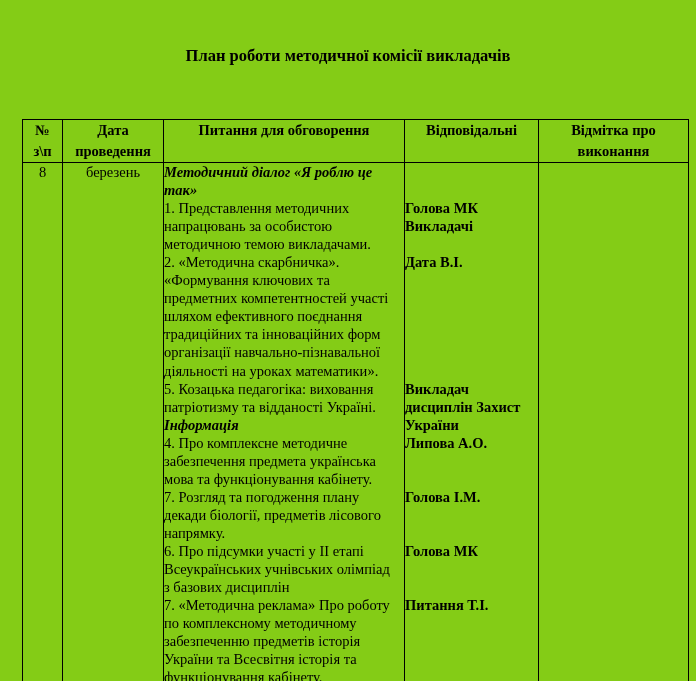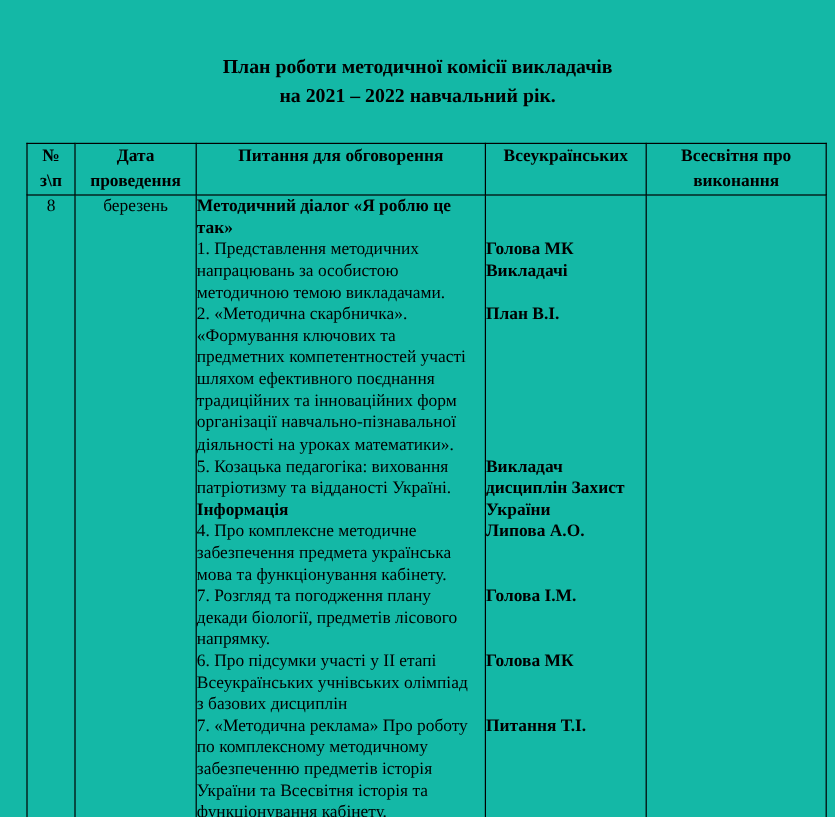--- a/index.html
+++ b/index.html
@@ -11,21 +11,21 @@
     width: 696px;
     height: 681px;
     overflow: hidden;
     font-family: "Liberation Serif", "DejaVu Serif", serif;
     color: #000000;
   }
   .page {
     position: relative;
     width: 696px;
     height: 681px;
-    background: #14b8a6;
+    background: #84cc16;
   }
 
   
   .doc-title {
     position: absolute;
     left: 0;
     top: 44px;
     width: 696px;
     text-align: center;
     font-weight: bold;
@@ -85,21 +85,21 @@
     line-height: 18px;
     padding-top: 4px;
   }
   td.quest {
     padding: 3px 3px 3px 5px;
     line-height: 18.05px;
     font-size: 14.6px;
     text-align: left;
   }
   td.quest .ln { display: block; white-space: nowrap; }
-  td.quest .ln.b { font-weight: bold; }
+  td.quest .ln.b { font-weight: bold; font-style: italic; }
 
   td.resp {
     padding: 3px 3px 3px 5px;
     line-height: 18.05px;
     font-size: 14.6px;
     position: relative;
   }
   td.resp .rln {
     display: block;
     white-space: nowrap;
@@ -111,21 +111,20 @@
     padding: 3px;
   }
 </style>
 </head>
 <body>
 
 <div class="page">
 
   <div class="doc-title">
     <span class="tline">План роботи методичної комісії викладачів</span>
-    <span class="tline">на 2021 – 2022 навчальний рік.</span>
   </div>
 
   <table class="plan">
     <colgroup>
       <col class="c-num">
       <col class="c-date">
       <col class="c-quest">
       <col class="c-resp">
       <col class="c-mark">
     </colgroup>
@@ -136,24 +135,24 @@
           <span class="hl">з\п</span>
         </th>
         <th>
           <span class="hl">Дата</span>
           <span class="hl">проведення</span>
         </th>
         <th>
           <span class="hl">Питання для обговорення</span>
         </th>
         <th>
-          <span class="hl">Всеукраїнських</span>
-        </th>
-        <th>
-          <span class="hl">Всесвітня про</span>
+          <span class="hl">Відповідальні</span>
+        </th>
+        <th>
+          <span class="hl">Відмітка про</span>
           <span class="hl">виконання</span>
         </th>
       </tr>
     </thead>
     <tbody>
       <tr>
         <td class="num">8</td>
         <td class="date">березень</td>
         <td class="quest">
           <span class="ln b">Методичний діалог «Я роблю це</span>
@@ -185,21 +184,21 @@
           <span class="ln">забезпеченню предметів історія</span>
           <span class="ln">України та Всесвітня історія та</span>
           <span class="ln">функціонування кабінету.</span>
         </td>
         <td class="resp">
           <span class="rln">&nbsp;</span>
           <span class="rln">&nbsp;</span>
           <span class="rln">Голова МК</span>
           <span class="rln">Викладачі</span>
           <span class="rln">&nbsp;</span>
-          <span class="rln">План В.І.</span>
+          <span class="rln">Дата В.І.</span>
           <span class="rln">&nbsp;</span>
           <span class="rln">&nbsp;</span>
           <span class="rln">&nbsp;</span>
           <span class="rln">&nbsp;</span>
           <span class="rln">&nbsp;</span>
           <span class="rln">&nbsp;</span>
           <span class="rln">Викладач</span>
           <span class="rln">дисциплін Захист</span>
           <span class="rln">України</span>
           <span class="rln">Липова А.О.</span>

